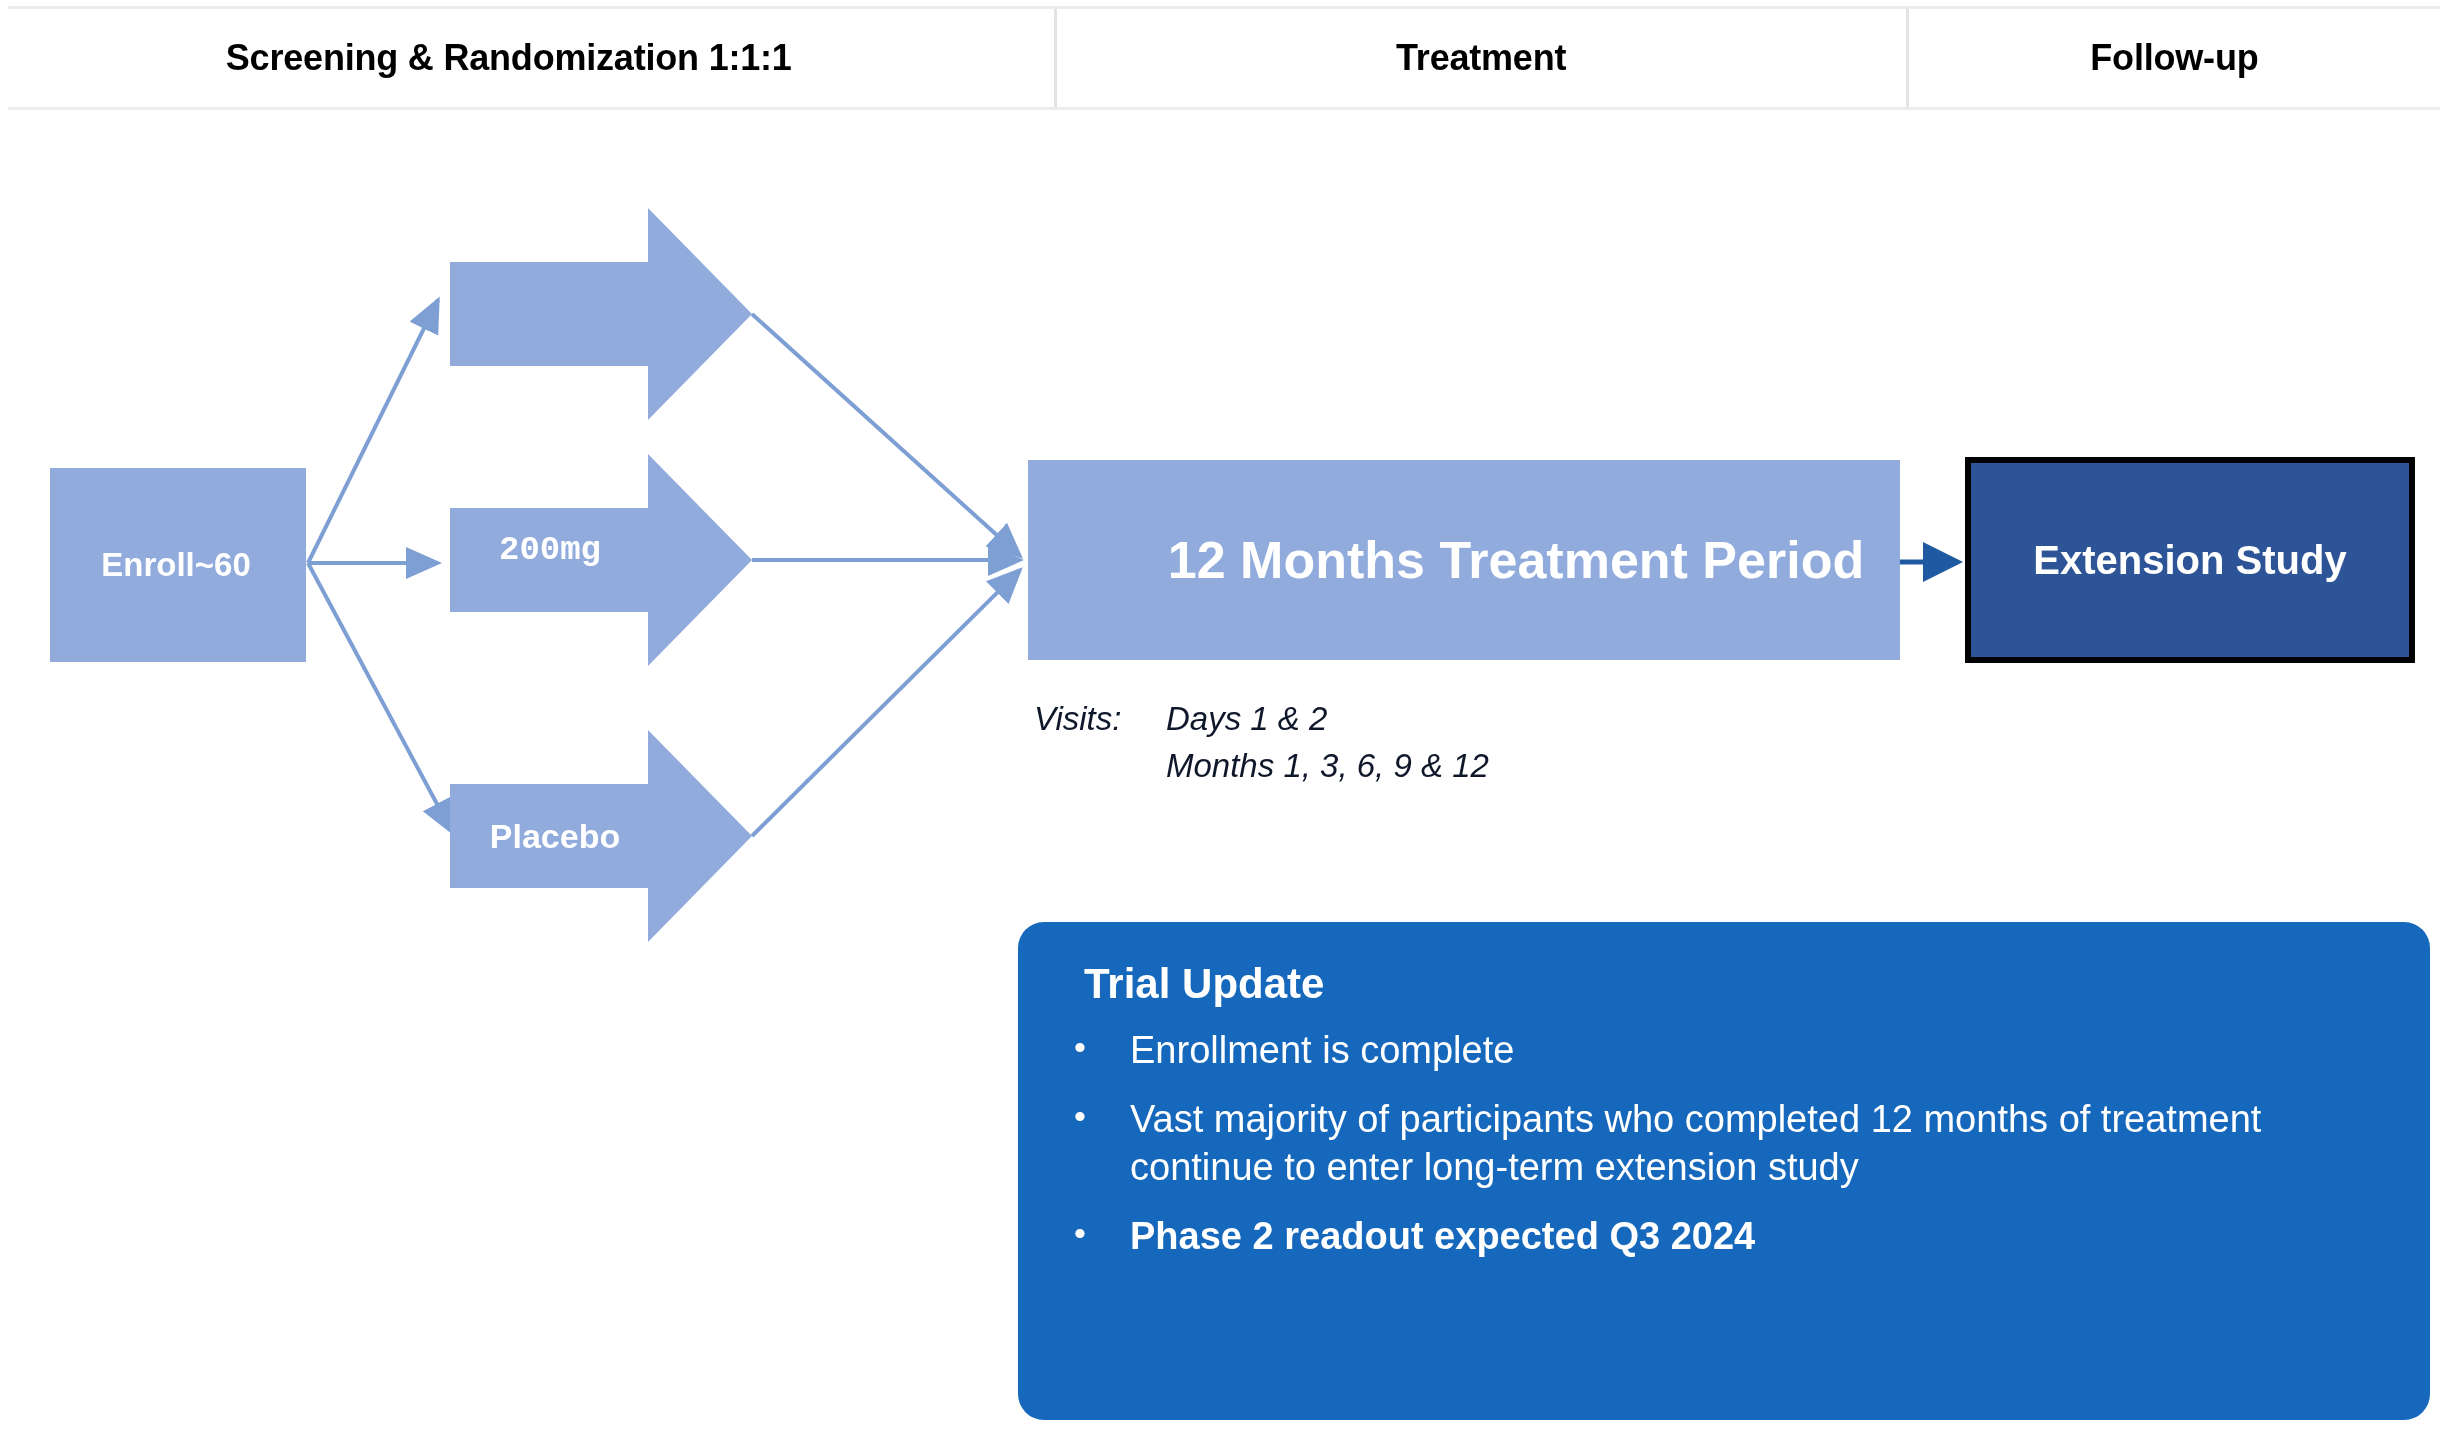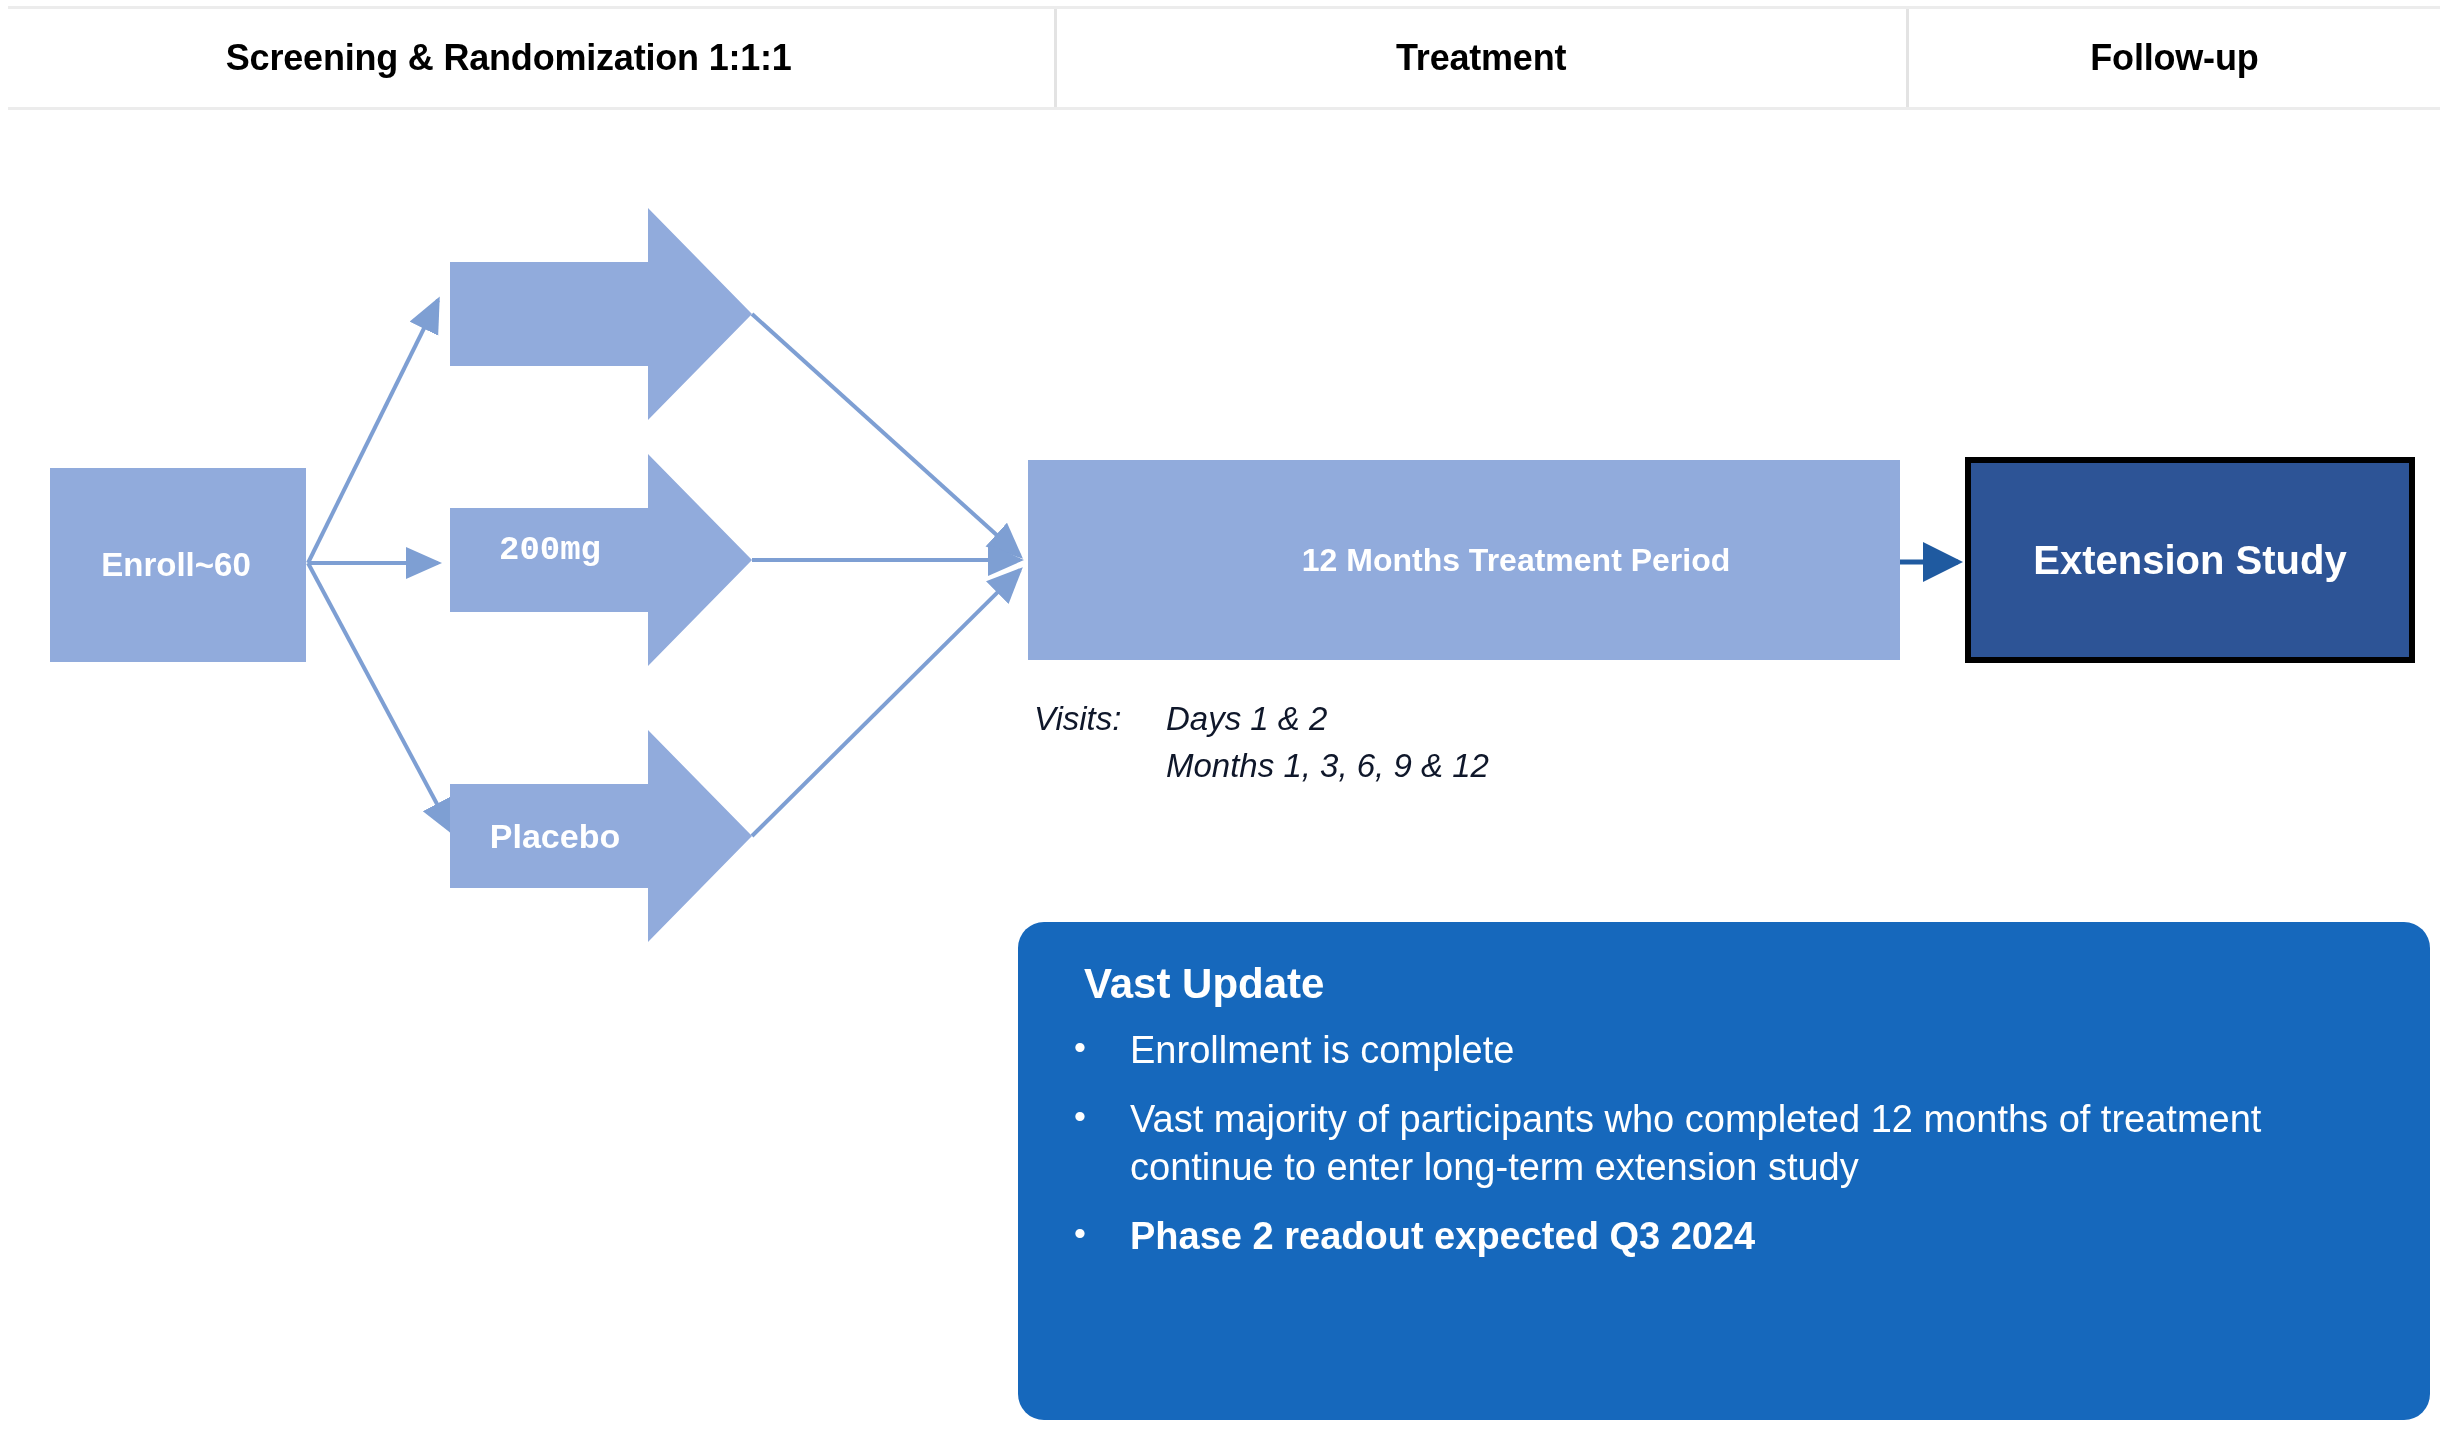--- a/index.html
+++ b/index.html
@@ -84,21 +84,21 @@
     line-height: 1.45;
   }
   .arm-text {
     font-size: 34px;
   }
   .arm-400 { left: 450px; top: 262px; width: 200px; height: 104px; }
   .arm-200 { left: 450px; top: 508px; width: 200px; height: 83px; font-family: Liberation Mono, monospace; }
   .arm-pla { left: 450px; top: 784px; width: 210px; height: 104px; }
   .treat-text {
     left: 1028px; top: 460px; width: 976px; height: 200px;
-    font-size: 32px;
+    font-size: 52px;
   }
   .ext-text {
     left: 1972px; top: 464px; width: 436px; height: 192px;
     font-size: 40px;
     font-stretch: normal;
   }
 
   
   .visits {
     position: absolute;
@@ -224,21 +224,21 @@
 
   <div class="visits">
     <div class="visits-label">Visits:</div>
     <div class="visits-lines">
       <div>Days 1 &amp; 2</div>
       <div>Months 1, 3, 6, 9 &amp; 12</div>
     </div>
   </div>
 
   <div class="callout">
-    <div class="callout-title">Vast Update</div>
+    <div class="callout-title">Trial Update</div>
     <ul class="bullet-list">
       <li class="bullet-row">
         <span class="bullet-dot">•</span>
         <span class="bullet-text">Enrollment is complete</span>
       </li>
       <li class="bullet-row">
         <span class="bullet-dot">•</span>
         <span class="bullet-text">Vast majority of participants who completed 12 months of treatment continue to enter long-term extension study</span>
       </li>
       <li class="bullet-row">

